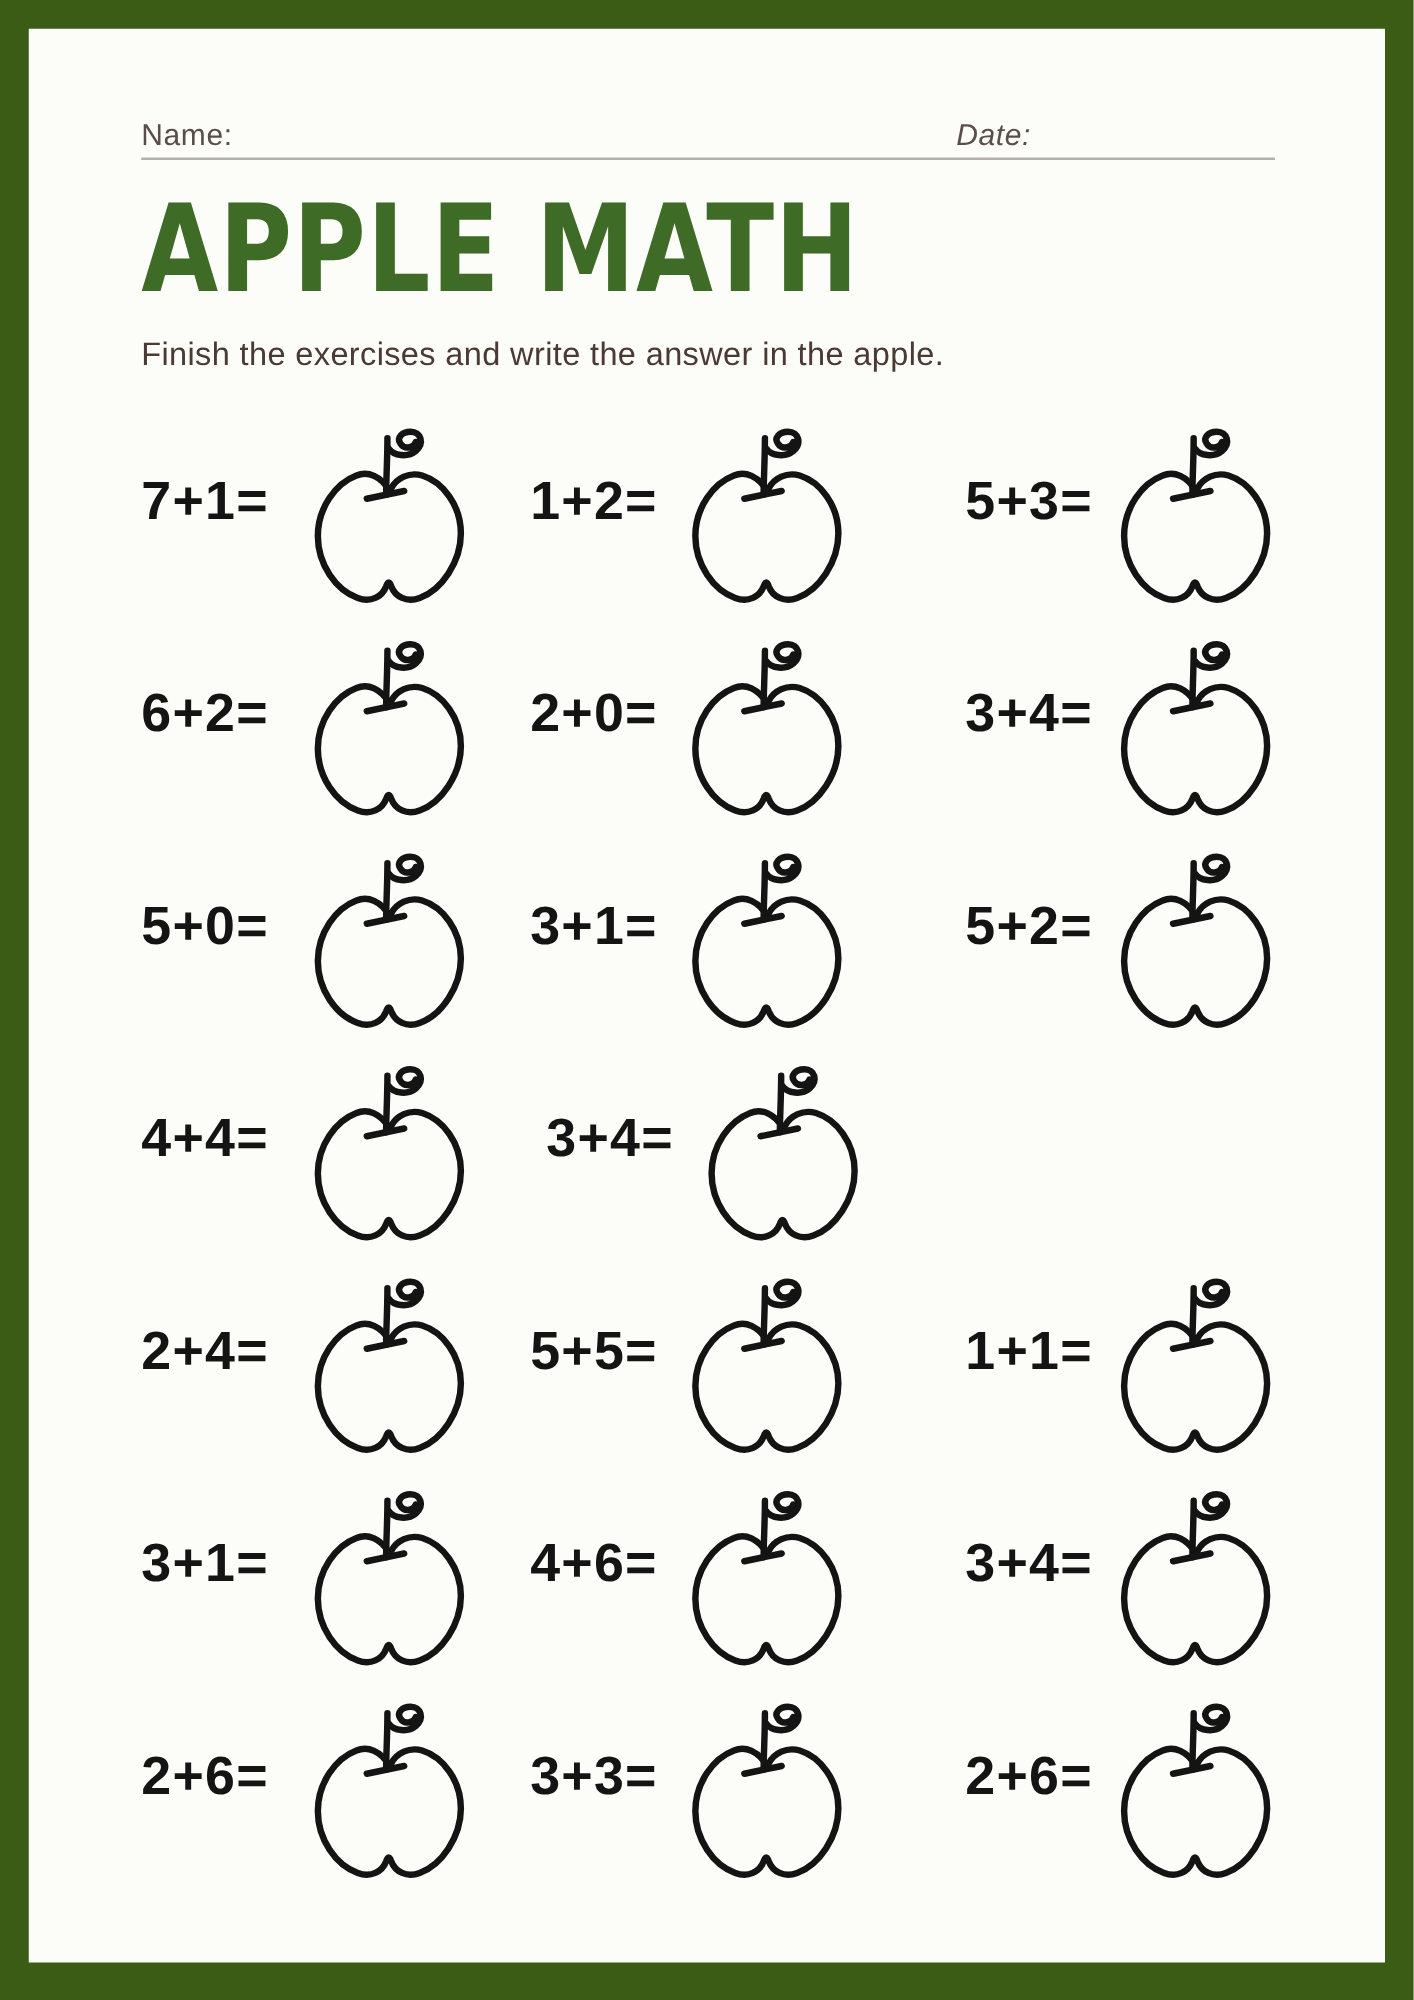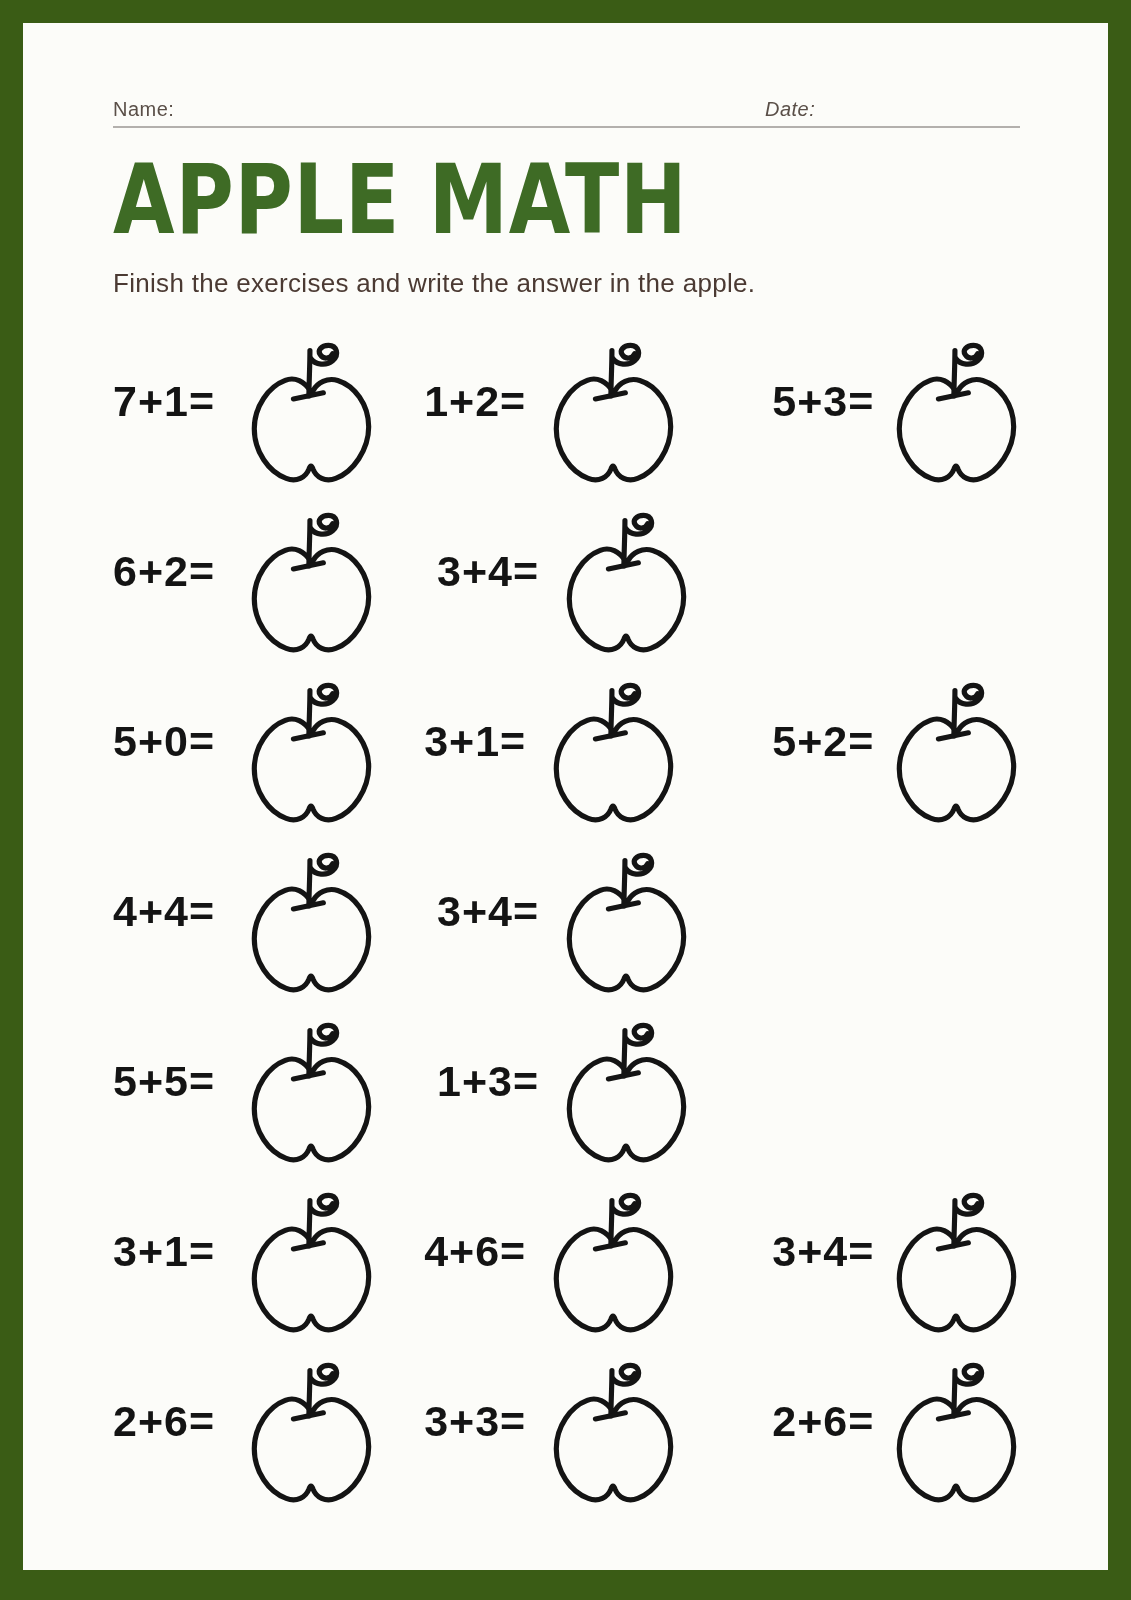--- a/index.html
+++ b/index.html
@@ -13,21 +13,21 @@
   .paper{
     position:absolute;top:23px;left:23px;right:23px;bottom:30px;
     background:var(--paper-white,#fcfcf9);
   }
   .content{
     position:absolute;left:90px;top:0;width:907px;height:100%;
   }
   
   .field-label{
     position:absolute;top:72px;
-    font-size:20px;line-height:28px;
+    font-size:24px;line-height:28px;
     color:var(--label-brown,#5a4f48);
     letter-spacing:.5px;
   }
   .name-label{left:0;}
   .date-label{left:652px;font-style:italic;}
   .field-line{
     position:absolute;top:103px;left:0;width:907px;height:0;
     border-top:2px solid var(--line-gray,#b3b0ad);
   }
   
@@ -122,20 +122,26 @@
         </div>
 
         <div class="row">
           <div class="cell">
             <span class="eq">6+2=</span>
             <svg class="apple" viewBox="0 0 130 152">
                 <use href="#apple-sym"></use>
               </svg>
           </div>
           <div class="cell">
+            <span class="eq">2+0=</span>
+            <svg class="apple" viewBox="0 0 130 152">
+                <use href="#apple-sym"></use>
+              </svg>
+          </div>
+          <div class="cell">
             <span class="eq">3+4=</span>
             <svg class="apple" viewBox="0 0 130 152">
                 <use href="#apple-sym"></use>
               </svg>
           </div>
         </div>
 
         <div class="row">
           <div class="cell">
             <span class="eq">5+0=</span>
@@ -167,27 +173,33 @@
           <div class="cell">
             <span class="eq">3+4=</span>
             <svg class="apple" viewBox="0 0 130 152">
                 <use href="#apple-sym"></use>
               </svg>
           </div>
         </div>
 
         <div class="row">
           <div class="cell">
+            <span class="eq">2+4=</span>
+            <svg class="apple" viewBox="0 0 130 152">
+                <use href="#apple-sym"></use>
+              </svg>
+          </div>
+          <div class="cell">
             <span class="eq">5+5=</span>
             <svg class="apple" viewBox="0 0 130 152">
                 <use href="#apple-sym"></use>
               </svg>
           </div>
           <div class="cell">
-            <span class="eq">1+3=</span>
+            <span class="eq">1+1=</span>
             <svg class="apple" viewBox="0 0 130 152">
                 <use href="#apple-sym"></use>
               </svg>
           </div>
         </div>
 
         <div class="row">
           <div class="cell">
             <span class="eq">3+1=</span>
             <svg class="apple" viewBox="0 0 130 152">

